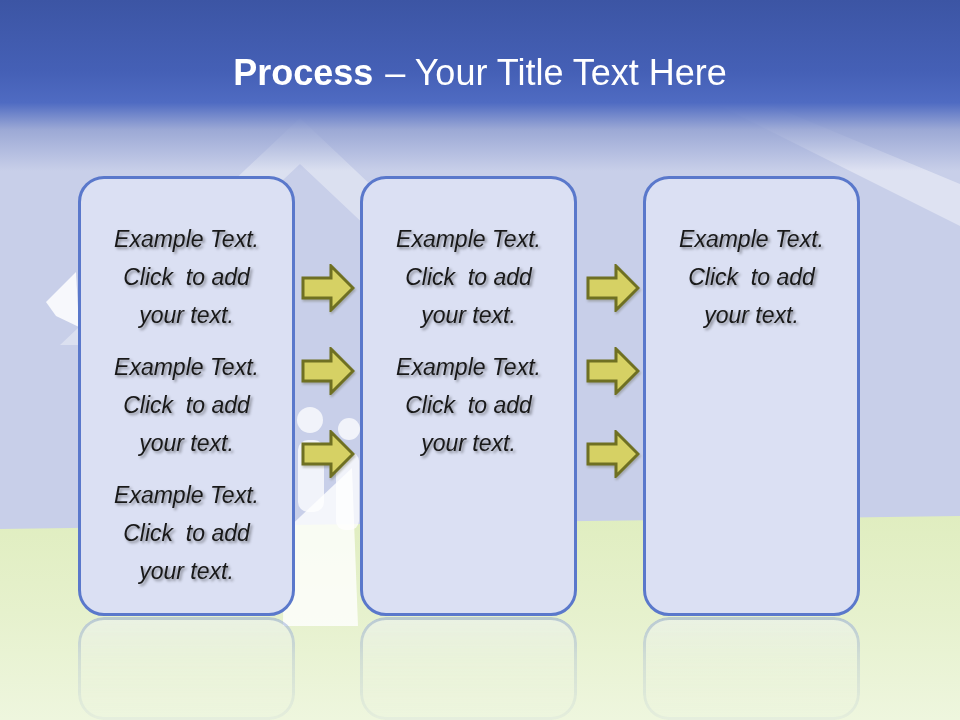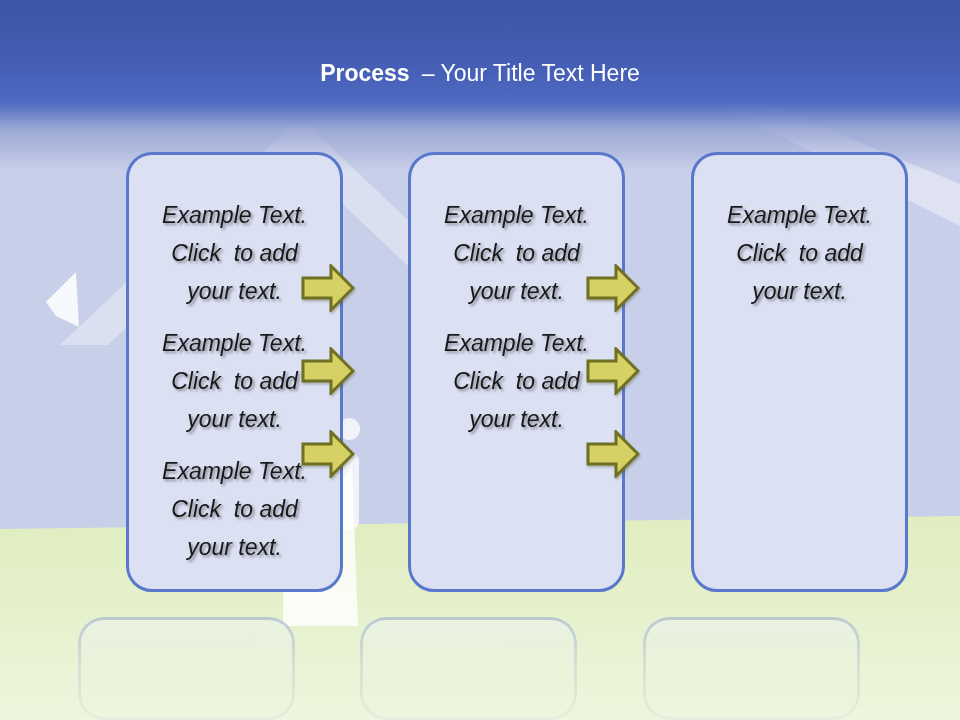--- a/index.html
+++ b/index.html
@@ -16,30 +16,29 @@
   }
   .watermark{position:absolute;left:0;top:0;}
   .bg-header{
     position:absolute;left:0;top:0;width:960px;height:180px;
     background:linear-gradient(to bottom,
       #3c55a4 0%, #4560b6 40%, #4f6bc2 57%,
       rgba(148,162,210,0.85) 72%, rgba(200,207,233,0) 95%);
   }
   .title{
     position:absolute;left:0;top:52px;width:960px;
-    text-align:center;color:#ffffff;font-size:23px;line-height:42px;
+    text-align:center;color:#ffffff;font-size:36px;line-height:42px;
     white-space:pre-wrap;
   }
   .title-keyword{font-weight:bold;}
   .title-rest{font-weight:normal;margin-left:12px;}
   .pbox{
-    position:absolute;top:152px;width:217px;height:440px;box-sizing:border-box;
+    position:absolute;top:176px;width:217px;height:440px;box-sizing:border-box;
     background:#dbe0f3;border:3px solid #5a78cb;border-radius:26px;
     padding-top:41px;
-    margin-left:48px;
   }
   .pbox p{
     margin:0 0 14px 0;text-align:center;
     font-style:italic;font-size:23px;line-height:38px;color:#191919;
     text-shadow:2px 2px 3px rgba(0,0,0,0.40);
     white-space:pre-wrap;
   }
   .box1{left:78px;} .box2{left:360px;} .box3{left:643px;}
   .arrow{
     position:absolute;width:54px;height:48px;

